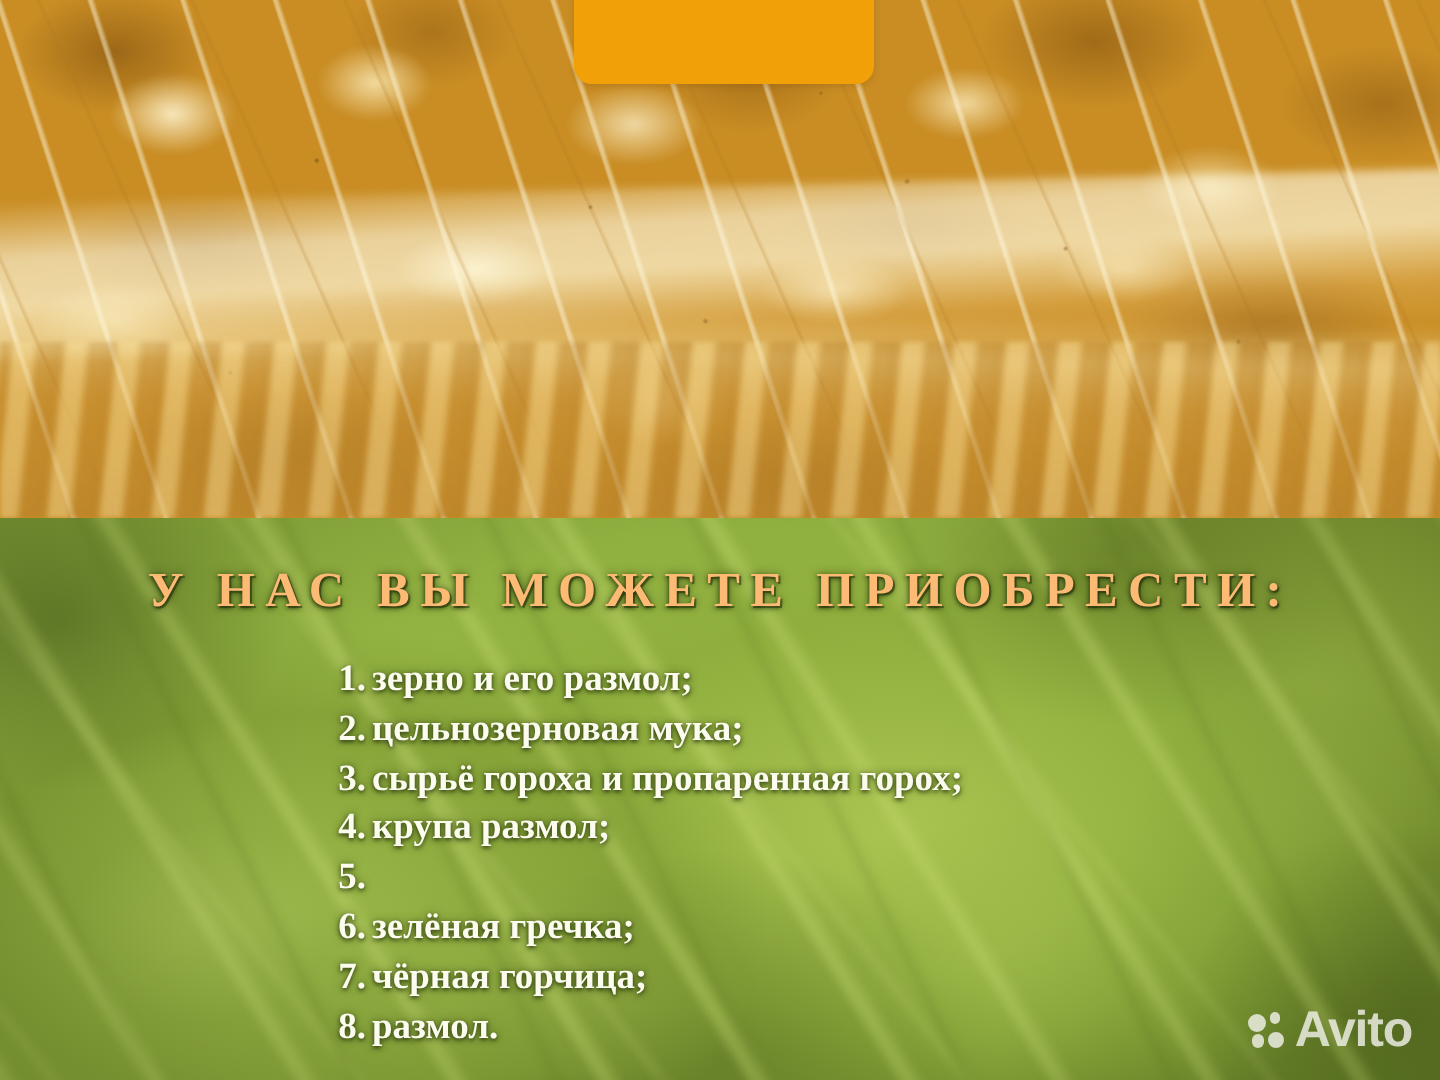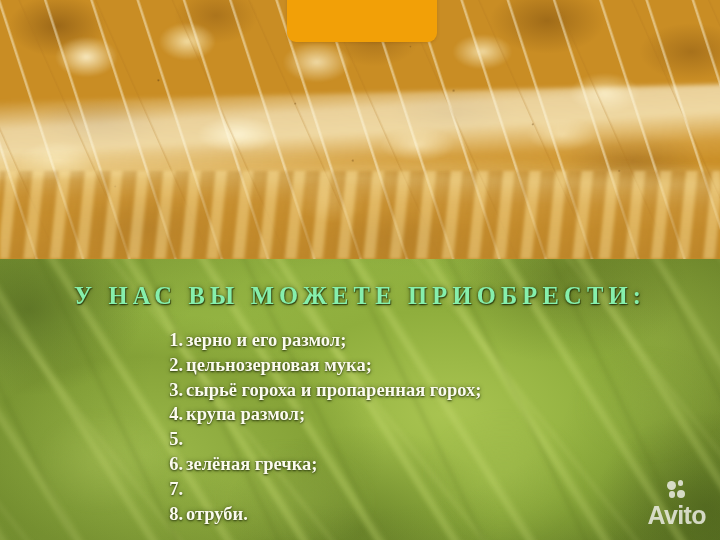--- a/index.html
+++ b/index.html
@@ -208,21 +208,21 @@
     position: absolute; inset: 0;
     background: radial-gradient(ellipse 520px 300px at 50% 45%, rgba(0,0,0,0) 40%, rgba(40,54,12,.28) 100%);
   }
 
   
   #heading {
     position: absolute;
     left: 0; top: 284px;
     width: 720px;
     text-align: center;
-    color: #86efac;
+    color: #fdba74;
     font-family: "Liberation Serif", serif;
     font-weight: bold;
     font-size: 24.5px;
     letter-spacing: 5.2px;
     line-height: 1;
     text-shadow:
       0 1px 2px rgba(30,44,6,.85),
       0 0 5px rgba(30,44,6,.55),
       1px 1px 0 rgba(40,52,10,.5);
     white-space: nowrap;
@@ -258,21 +258,20 @@
   }
 
   
   #avito-watermark {
     position: absolute;
     right: 14px; bottom: 12px;
     display: flex;
     align-items: center;
     gap: 4px;
     opacity: .80;
-    flex-direction: column;
   }
   #avito-watermark .logo-dots {
     position: relative;
     width: 19px; height: 19px;
   }
   #avito-watermark .logo-dots i {
     position: absolute;
     border-radius: 50%;
     background: #f4f4ee;
     display: block;
@@ -337,24 +336,25 @@
     </li>
     <li>
       <span class="num">5.</span>
     </li>
     <li>
       <span class="num">6.</span>
       <span class="txt">зелёная гречка;</span>
     </li>
     <li>
       <span class="num">7.</span>
+      <span class="txt">чёрная горчица;</span>
     </li>
     <li>
       <span class="num">8.</span>
-      <span class="txt">отруби.</span>
+      <span class="txt">размол.</span>
     </li>
   </ol>
 
   <div id="avito-watermark">
     <span class="logo-dots">
       <i class="d1"></i>
         <i class="d2"></i>
         <i class="d3"></i>
         <i class="d4"></i>
     </span>

